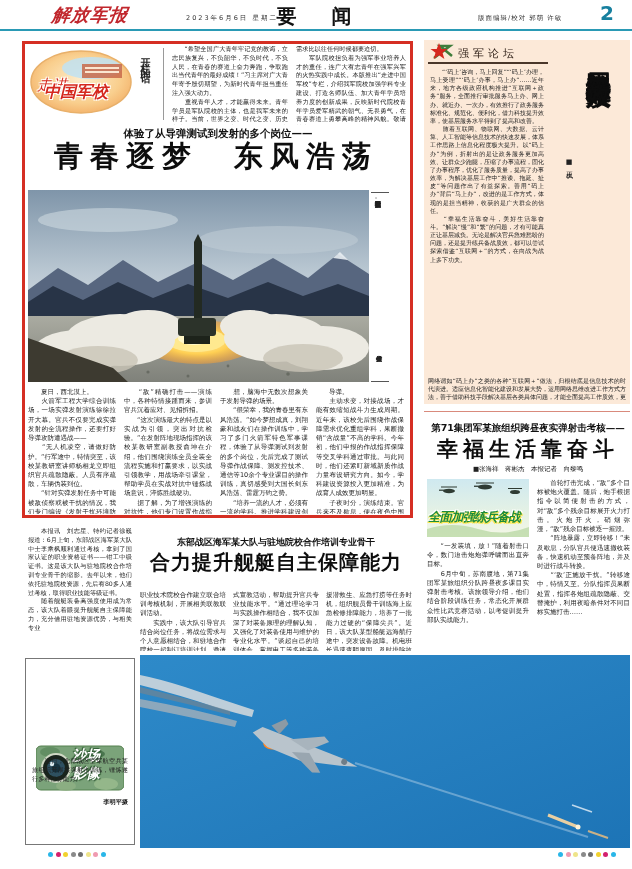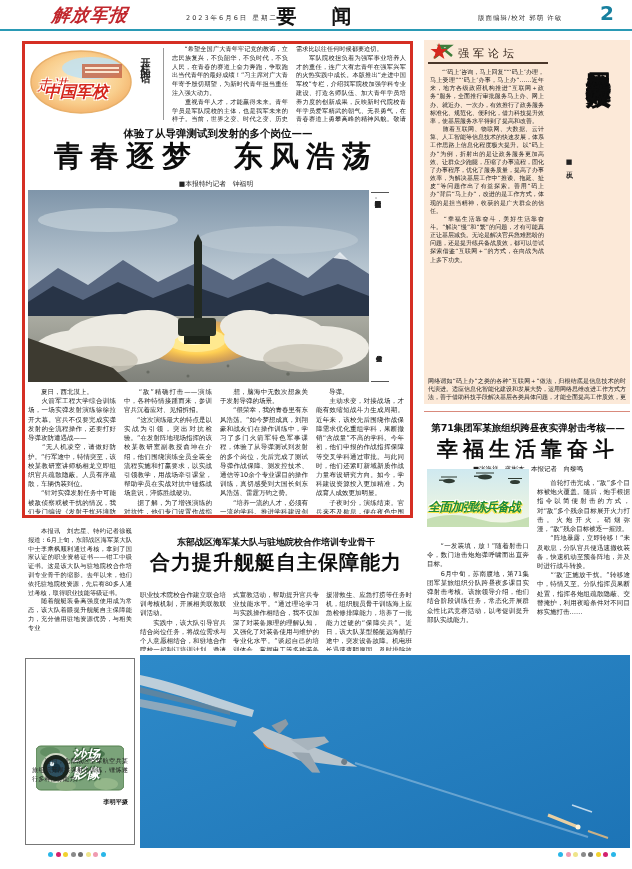--- a/index.html
+++ b/index.html
@@ -64,21 +64,21 @@
   .forum-headline{left:582px;top:52px;height:320px;font-size:25px;font-weight:bold;
                   letter-spacing:1px;color:#0d0d0d;}
   .forum-author{left:564px;top:158px;height:60px;font-size:7px;color:#222;}
 
   
   .art-rule{left:424px;top:411px;width:206px;height:1px;background:#d98a7c;}
   .art-kicker{left:424px;top:422px;width:208px;font-size:9.5px;font-weight:bold;color:#111;}
   .art-headline{left:424px;top:435px;width:208px;font-size:21px;font-weight:bold;
                 letter-spacing:5px;color:#0d0d0d;}
   .art-byline{left:424px;top:465px;width:208px;font-size:6.5px;color:#222;}
-  .promo{left:427px;top:469px;width:102px;height:58px;overflow:hidden;}
+  .promo{left:427px;top:479px;width:102px;height:58px;overflow:hidden;}
   .promo-text{position:absolute;left:1px;top:30px;width:102px;font-size:12.5px;font-weight:bold;
       font-style:italic;color:#1e8c3a;letter-spacing:-1px;
       text-shadow:1px 1px 0 #ffe84d,-1px -1px 0 #fff,1px -1px 0 #fff,-1px 1px 0 #ffe84d;}
   .acol1{left:427px;top:542px;width:102px;height:110px;}
   .acol2{left:537px;top:479px;width:93px;height:173px;}
 
   
   .gallery-box{left:25px;top:658px;width:110px;height:187px;border:1px solid #777;
                box-sizing:border-box;background:#fff;}
   .gallery-badge{left:36px;top:696px;width:88px;height:48px;margin-top:48px;}
@@ -133,21 +133,20 @@
 
   <div class="abs vert intro-label">开栏的话</div>
   <div class="abs intro-rule"></div>
   <div class="abs bodytext intro-col1">　　“希望全国广大青年牢记党的教诲，立志民族复兴，不负韶华，不负时代，不负人民，在青春的赛道上奋力奔跑，争取跑出当代青年的最好成绩！”习主席对广大青年寄予殷切期望，为新时代青年担当重任注入强大动力。
 　　重视青年人才，才能赢得未来。青年学员是军队院校的主体，也是我军未来的样子。当前，世界之变、时代之变、历史之变正以前所未有的方式展开，我们对高素质新型军事人才的</div>
   <div class="abs bodytext intro-col2">需求比以往任何时候都要迫切。
 　　军队院校担负着为强军事业培养人才的重任，连广大有志青年在强军兴军的火热实践中成长。本版推出“走进中国军校”专栏，介绍我军院校加强学科专业建设、打造名师队伍、加大青年学员培养力度的创新成果，反映新时代院校青年学员爱军精武的朝气、无畏勇气，在青春赛道上勇攀高峰的精神风貌。敬请关注。</div>
 
   <div class="abs center feature-kicker">体验了从导弹测试到发射的多个岗位——</div>
   <div class="abs center feature-headline">青春逐梦　东风浩荡</div>
-  <div class="abs center feature-byline">■本报特约记者　钟福明</div>
 
   <div class="abs feature-photo">
     <svg width="341" height="192" viewBox="0 0 341 192">
       <defs>
         <linearGradient id="sky1" x1="0" y1="0" x2="0" y2="1">
           <stop offset="0%" stop-color="#7f95a9"></stop>
             <stop offset="60%" stop-color="#b9c7d2"></stop>
             <stop offset="100%" stop-color="#dbe2e6"></stop>
         </linearGradient>
         <linearGradient id="gnd1" x1="0" y1="0" x2="0" y2="1">

